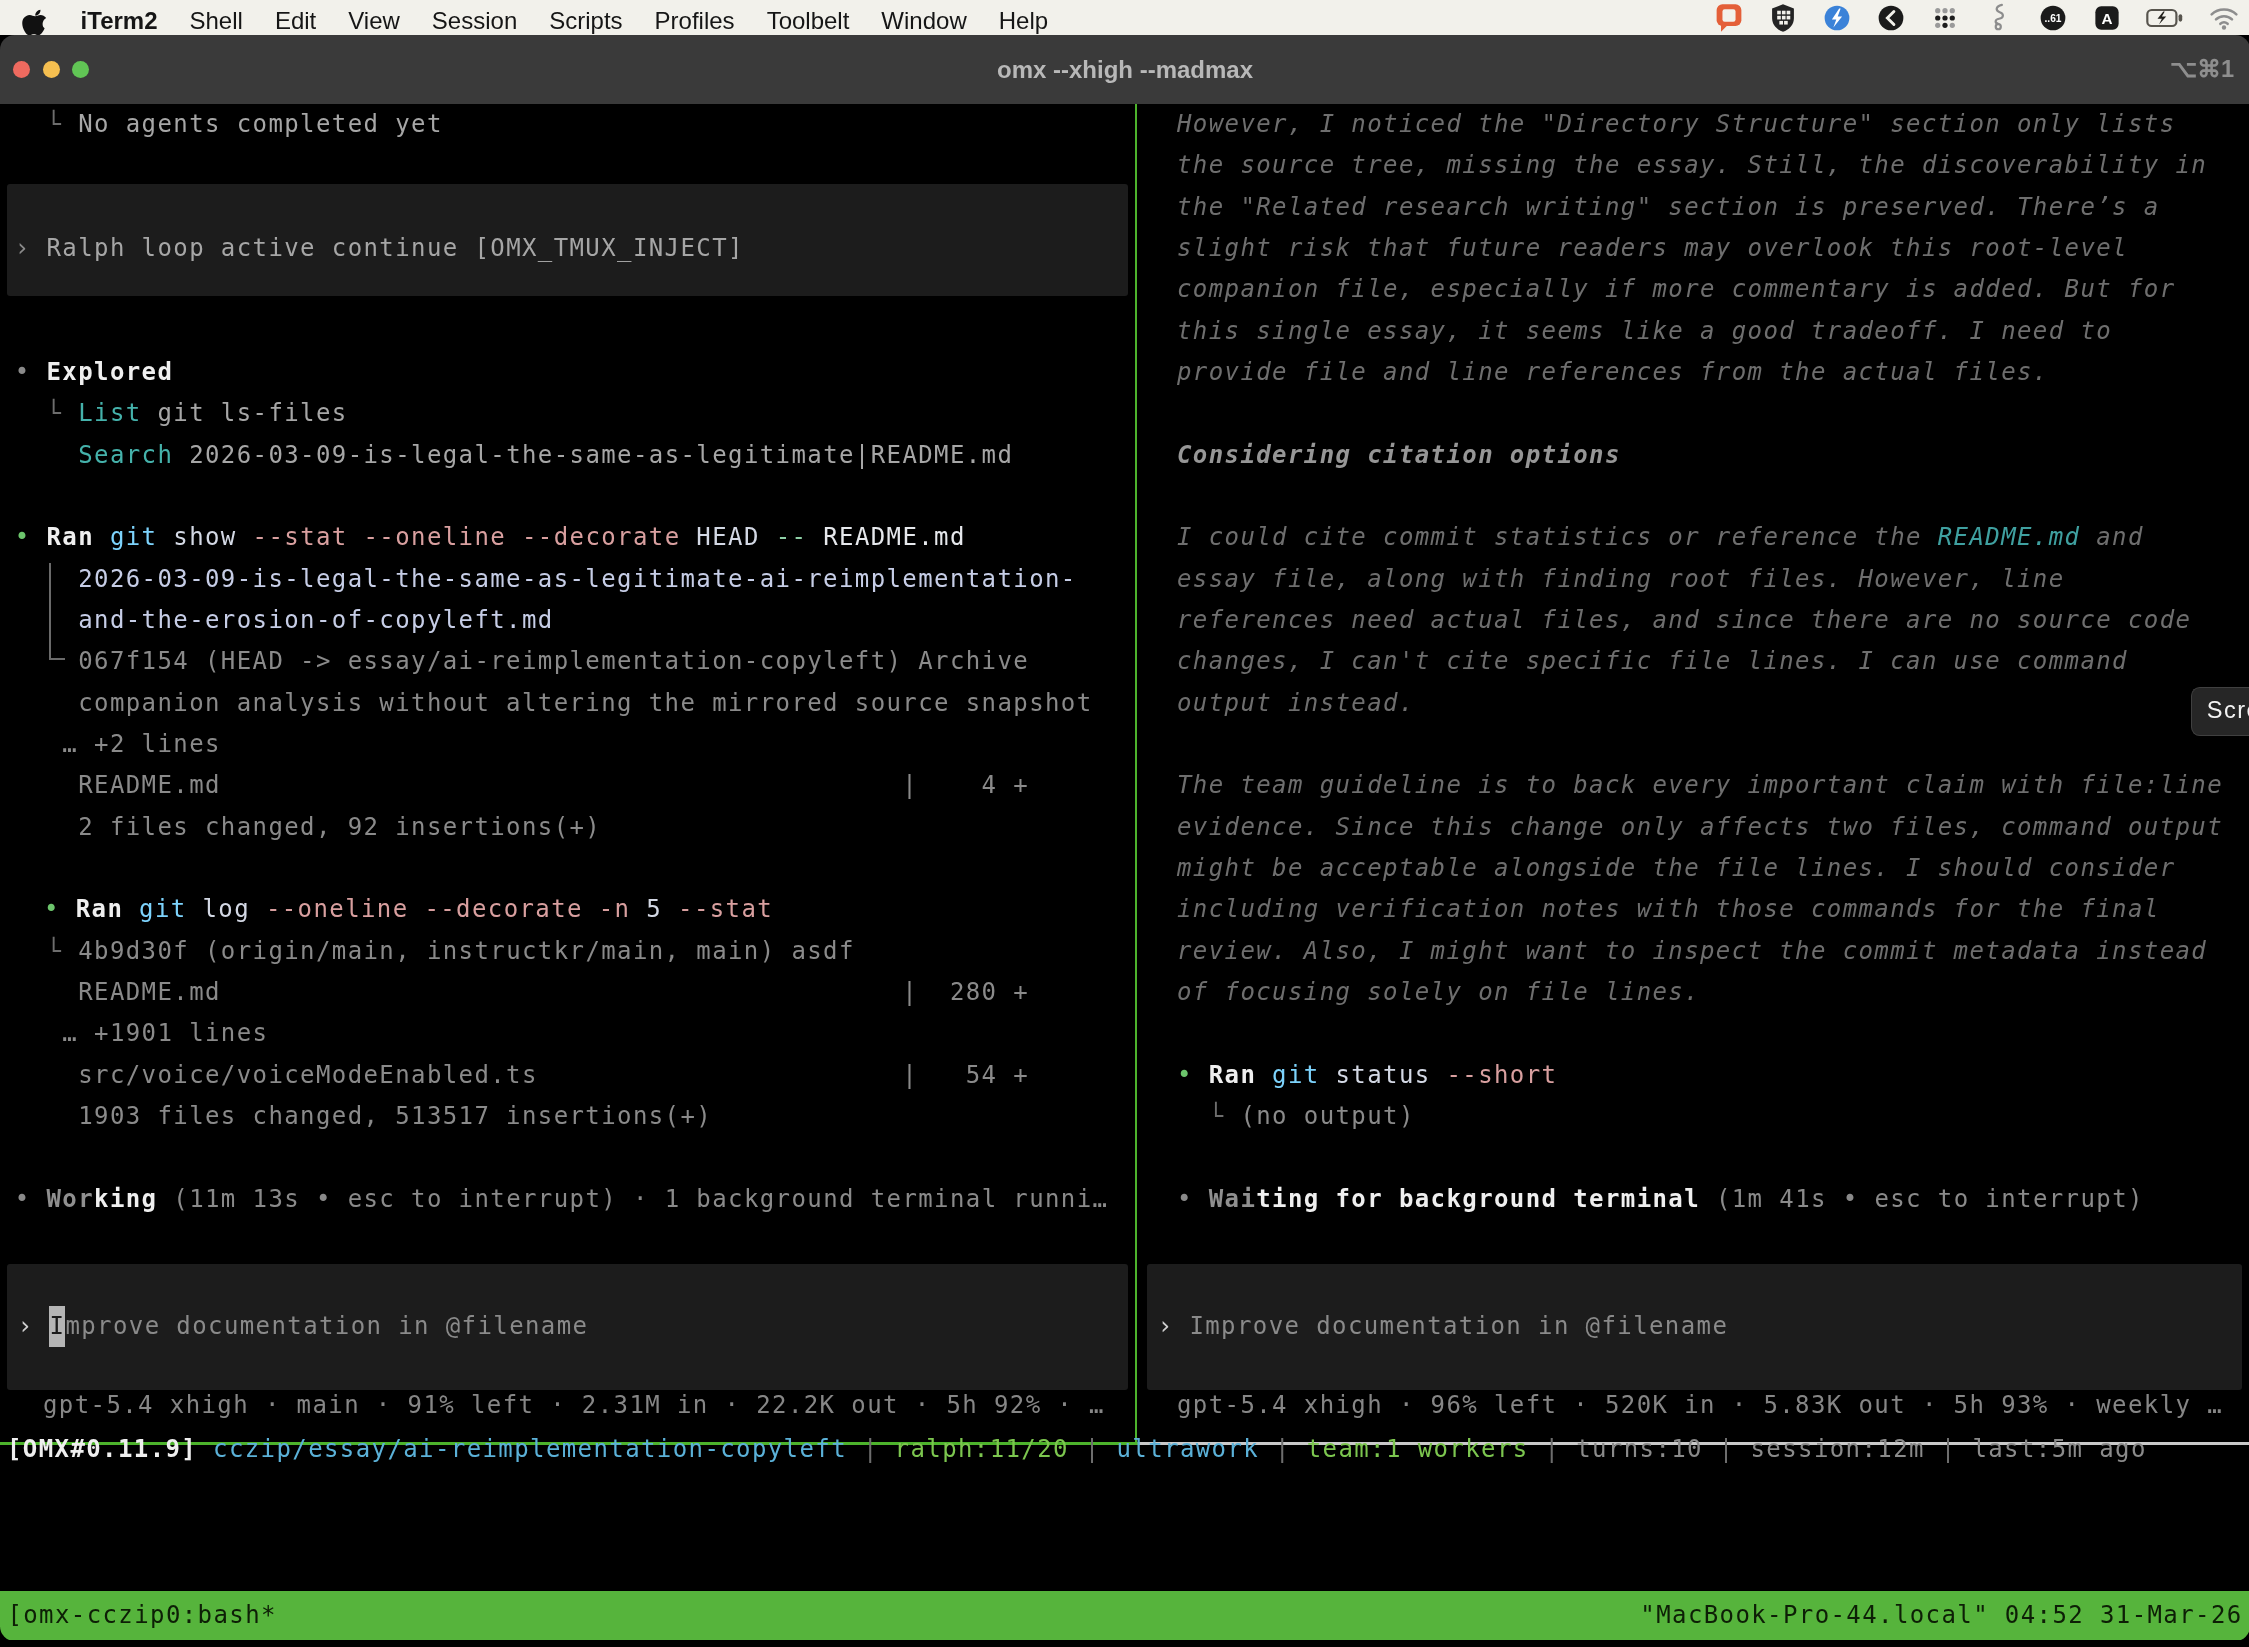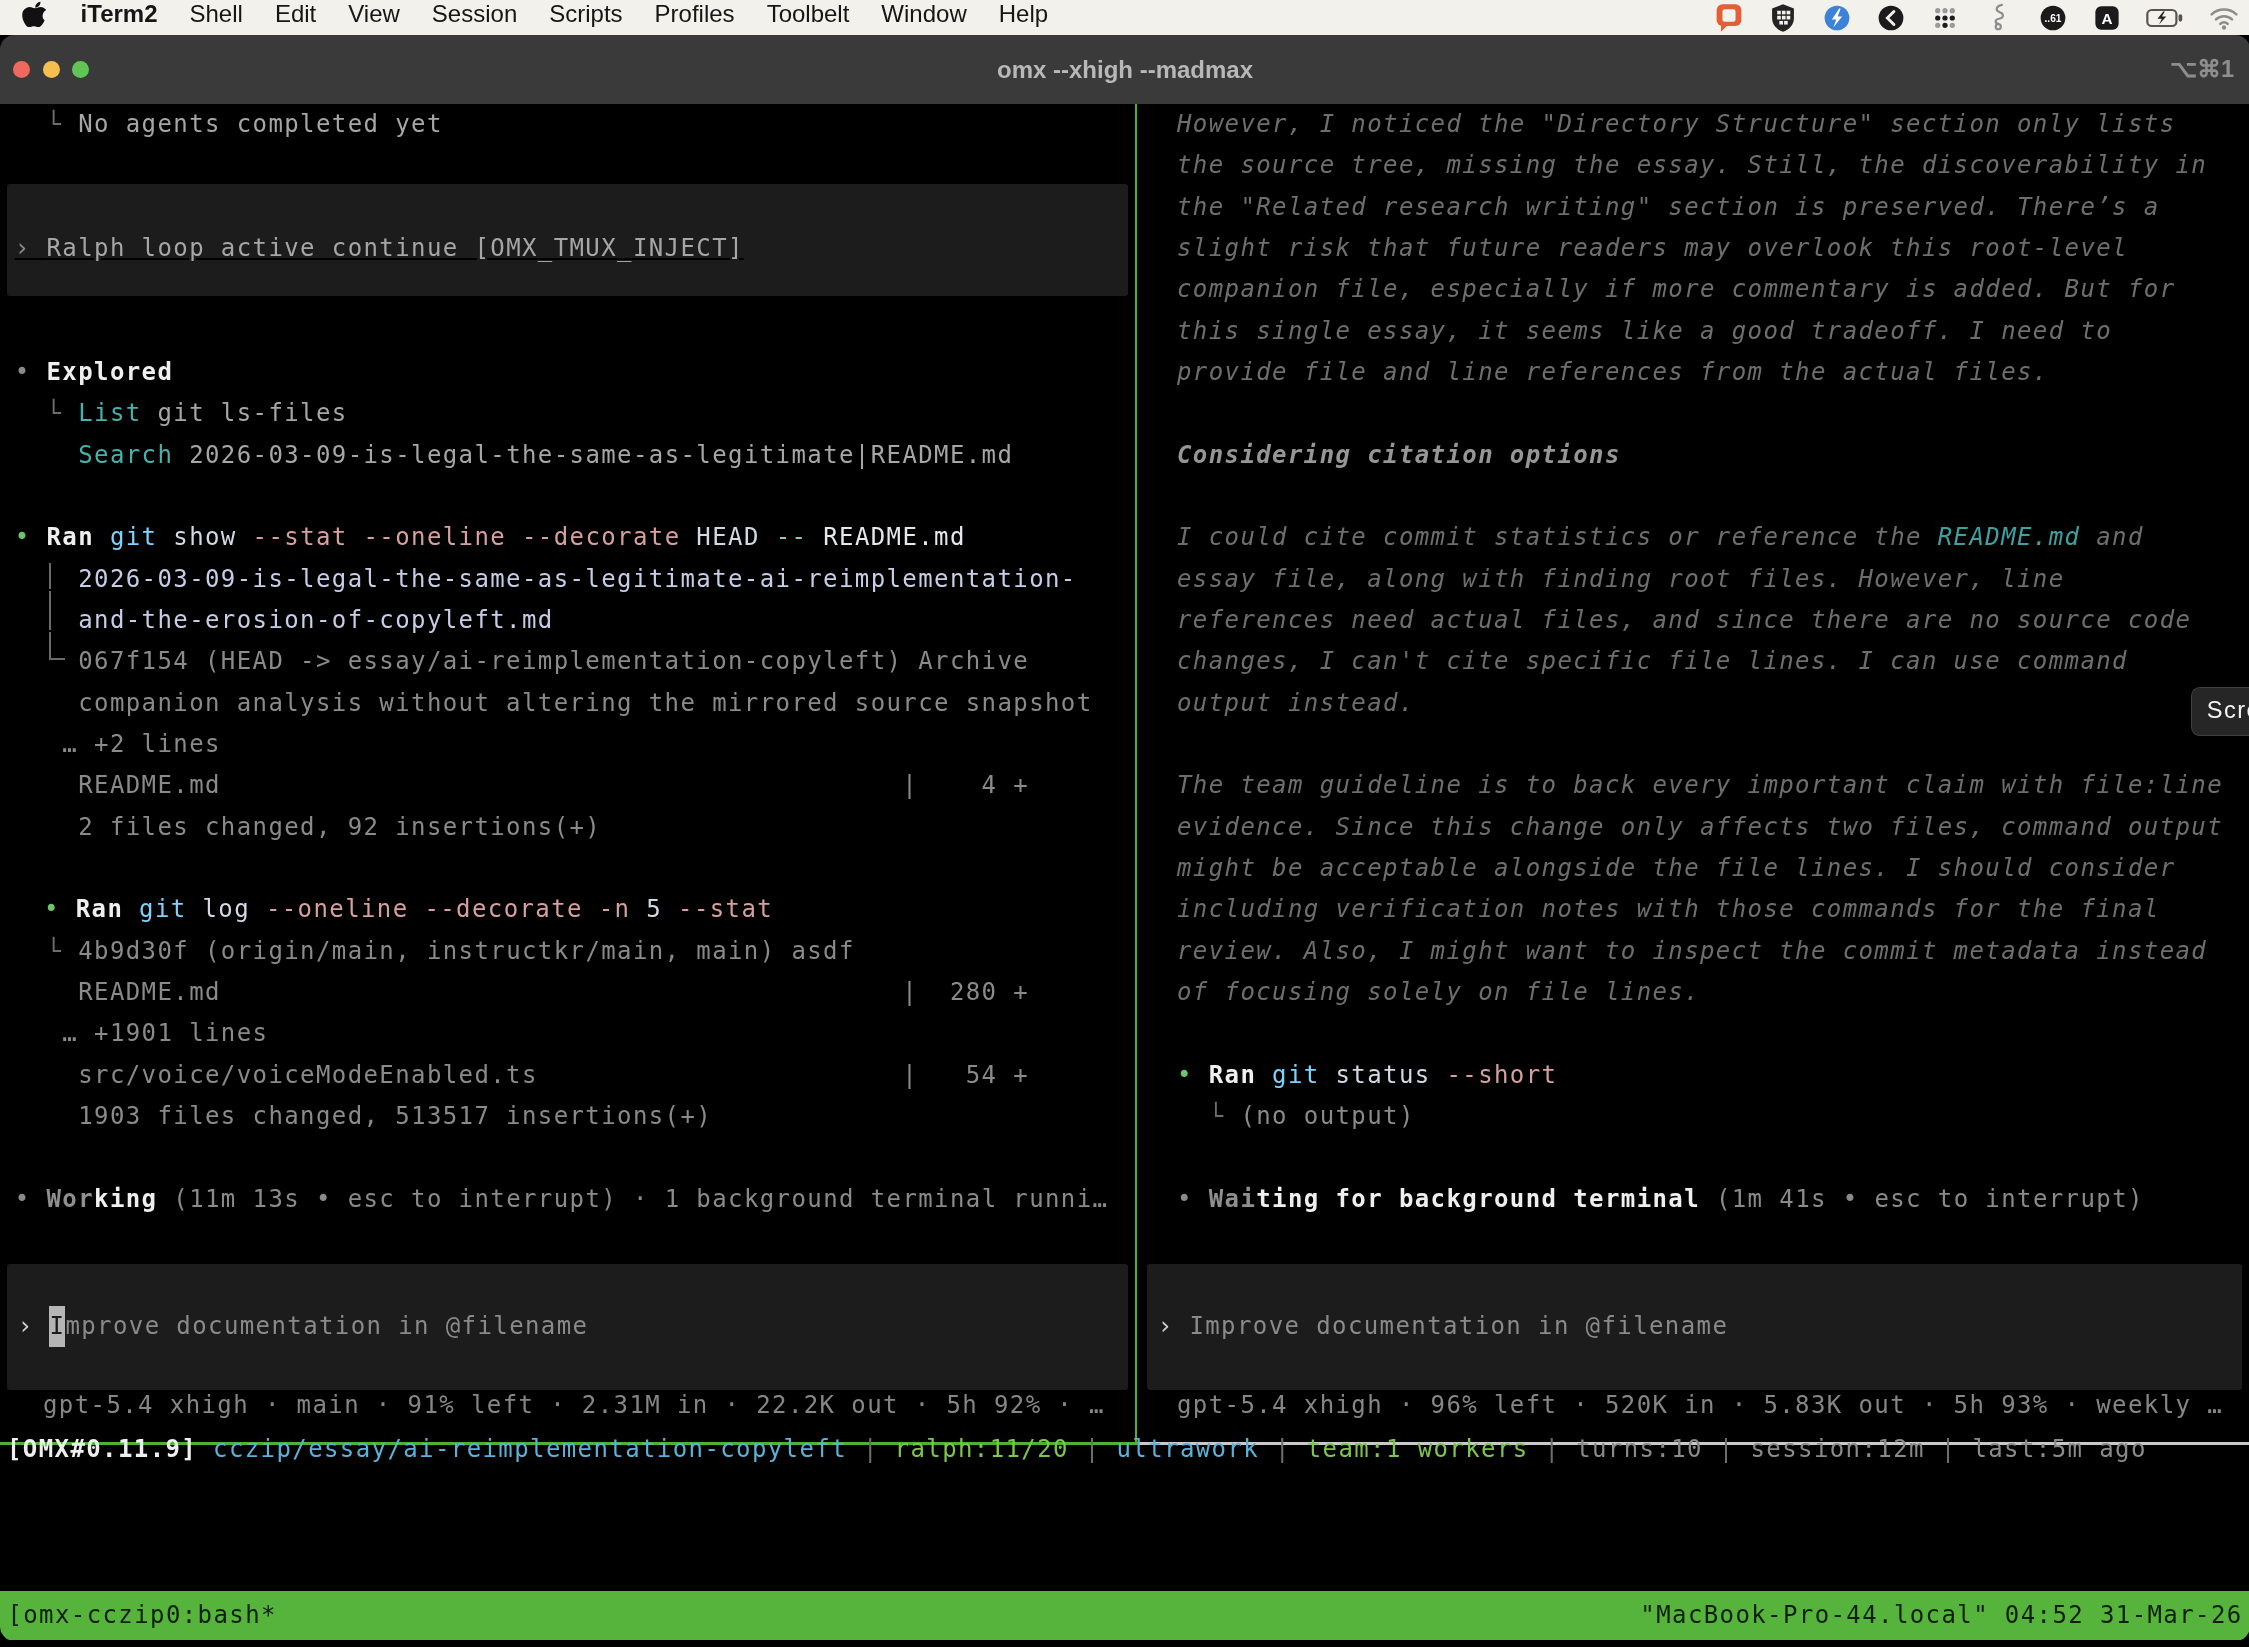--- a/index.html
+++ b/index.html
@@ -2,21 +2,21 @@
 <html style="font-size:11.8px"><head>
 <meta charset="utf-8">
 <style>
   html,body{margin:0;padding:0;background:#000;}
   body{width:2250px;height:1648px;position:relative;overflow:hidden;font-family:"DejaVu Sans Mono",monospace;}
 
   
   .menubar{position:absolute;top:0;left:0;right:0;height:35px;background:#f2f1eb;
     display:flex;align-items:center;justify-content:space-between;
     font-family:"Liberation Sans",sans-serif;font-size:24px;color:#161616;z-index:5;}
-  .menu-left{display:flex;align-items:flex-start;gap:32px;padding-left:22px;height:35px;}
+  .menu-left{display:flex;align-items:flex-end;gap:32px;padding-left:22px;height:35px;}
   .menu-left .apple{display:flex;align-items:center;}
   .menu-item{white-space:nowrap;}
   .menu-item.app{font-weight:bold;}
   .menu-right{display:flex;align-items:center;gap:22px;padding-right:10.3px;height:35px;}
   .menu-right .sicon{display:flex;align-items:center;justify-content:center;height:20px;}
   .menu-right svg{display:block;}
 
   
   .window{position:absolute;top:35px;left:0;width:2250px;height:1606px;border-radius:14.8px;
     overflow:hidden;background:#000;}
@@ -28,21 +28,21 @@
     color:#b8b8b8;font-family:"Liberation Sans",sans-serif;font-size:24px;font-weight:bold;}
   .wshortcut{position:absolute;right:16px;top:0;height:69px;line-height:69px;color:#8e8e8e;
     font-family:"Liberation Sans",sans-serif;font-size:23.6px;font-weight:bold;}
 
   
   .term{position:absolute;top:69px;left:0;width:2250px;height:1487px;background:#000;
     font-size:24px;letter-spacing:1.4px;}
   .pane{position:absolute;top:0;height:1338px;overflow:hidden;}
   .pane-left{left:0;width:1135px;}
   .pane-right{left:1140px;width:1110px;}
-  .trow{position:absolute;height:41px;line-height:41px;white-space:pre;left:0;right:0;padding-left:14.8px;text-decoration:underline;}
+  .trow{position:absolute;height:41px;line-height:41px;white-space:pre;left:0;right:0;padding-left:14.8px;}
   .pane-right .trow{padding-left:37px;}
 
   .ralph-box{position:absolute;left:7.4px;right:7.4px;top:80px;height:112px;background:#1c1c1c;border-radius:3px;}
 
   .tree-v{position:absolute;left:49px;top:459px;width:2.2px;height:97px;background:#6a6a6a;}
   .tree-h{position:absolute;left:49px;top:554px;width:16px;height:2.2px;background:#6a6a6a;}
 
   .input-box{position:absolute;height:126px;top:1160px;background:#1c1c1c;border-radius:3px;left:7.4px;}
   .pane-left .input-box{width:1121px;}
   .pane-right .input-box{width:1095px;}

